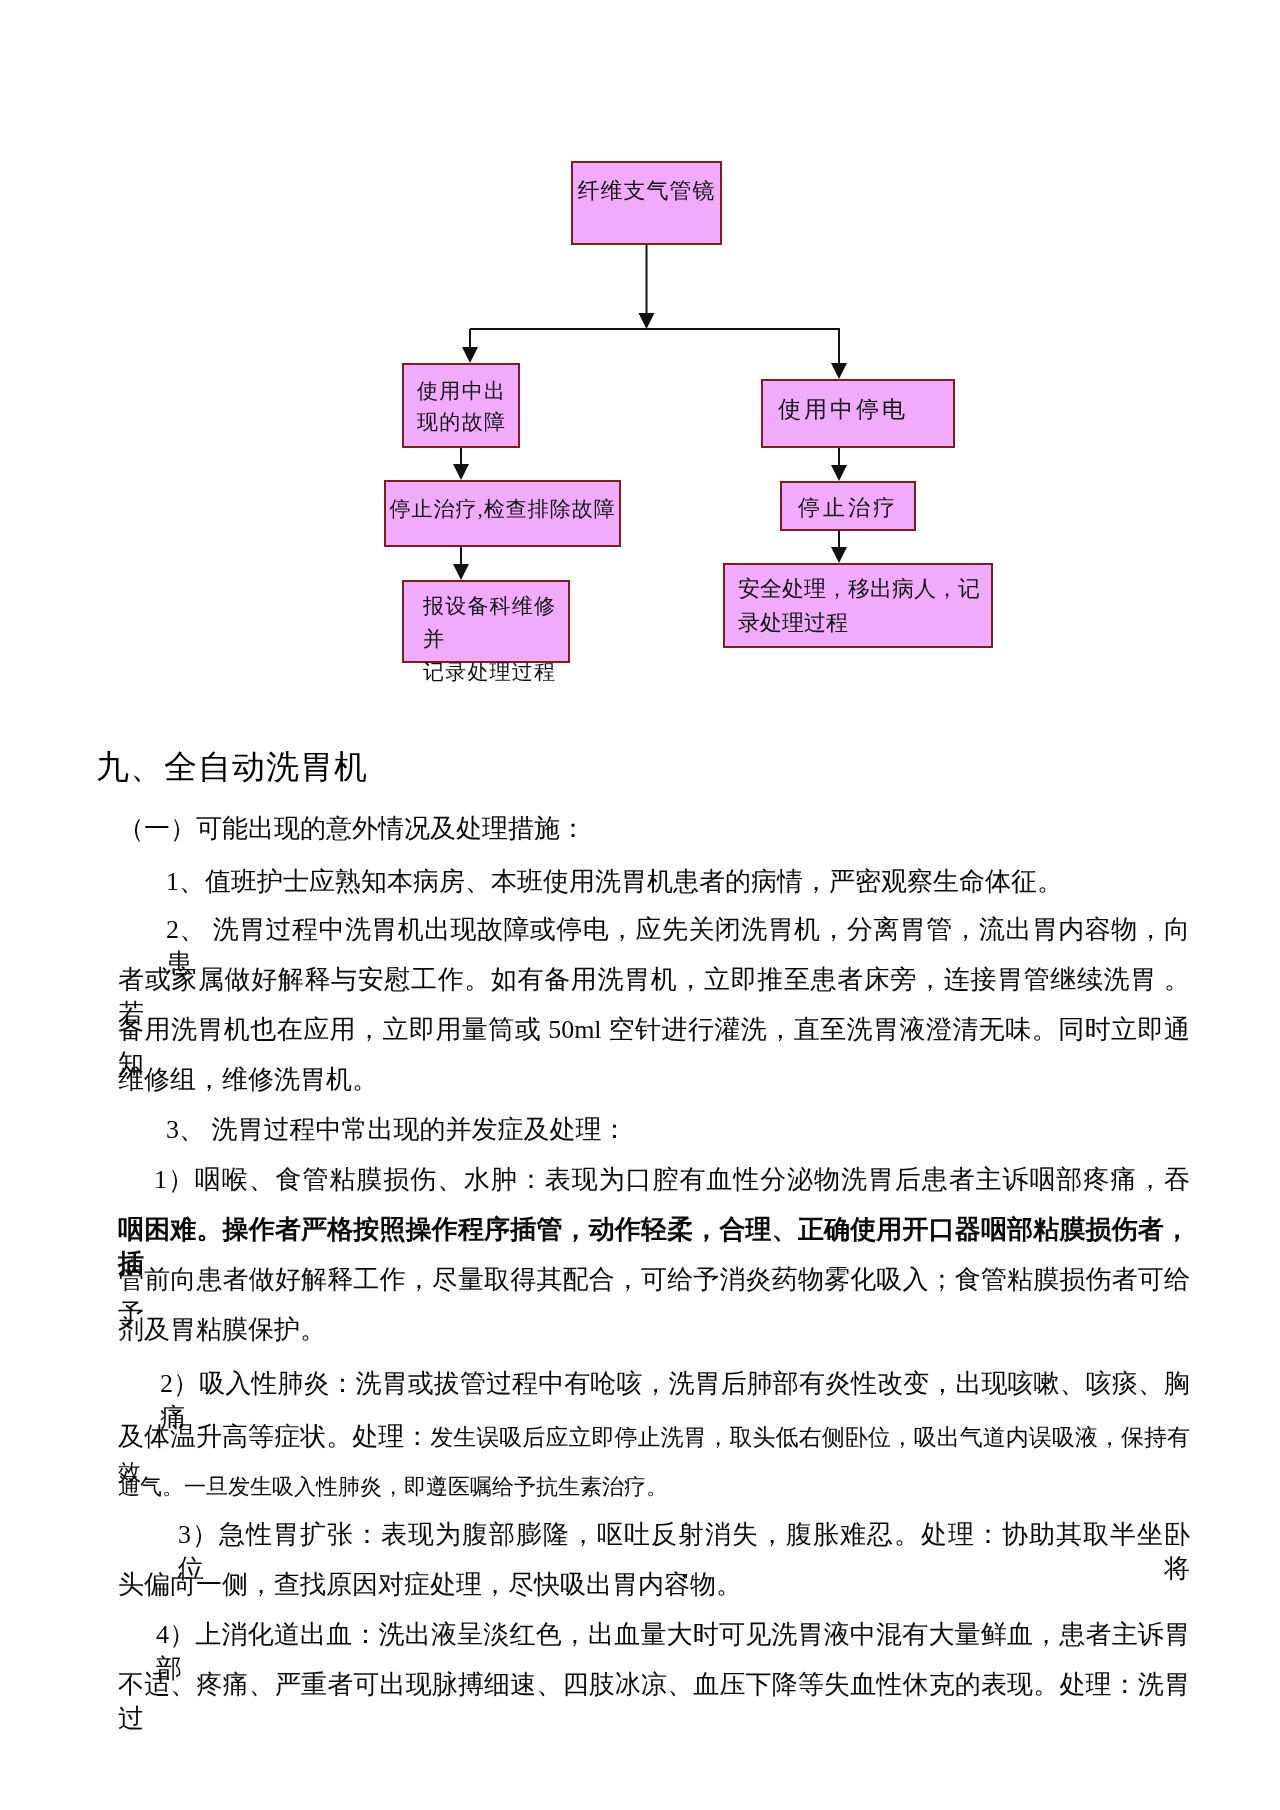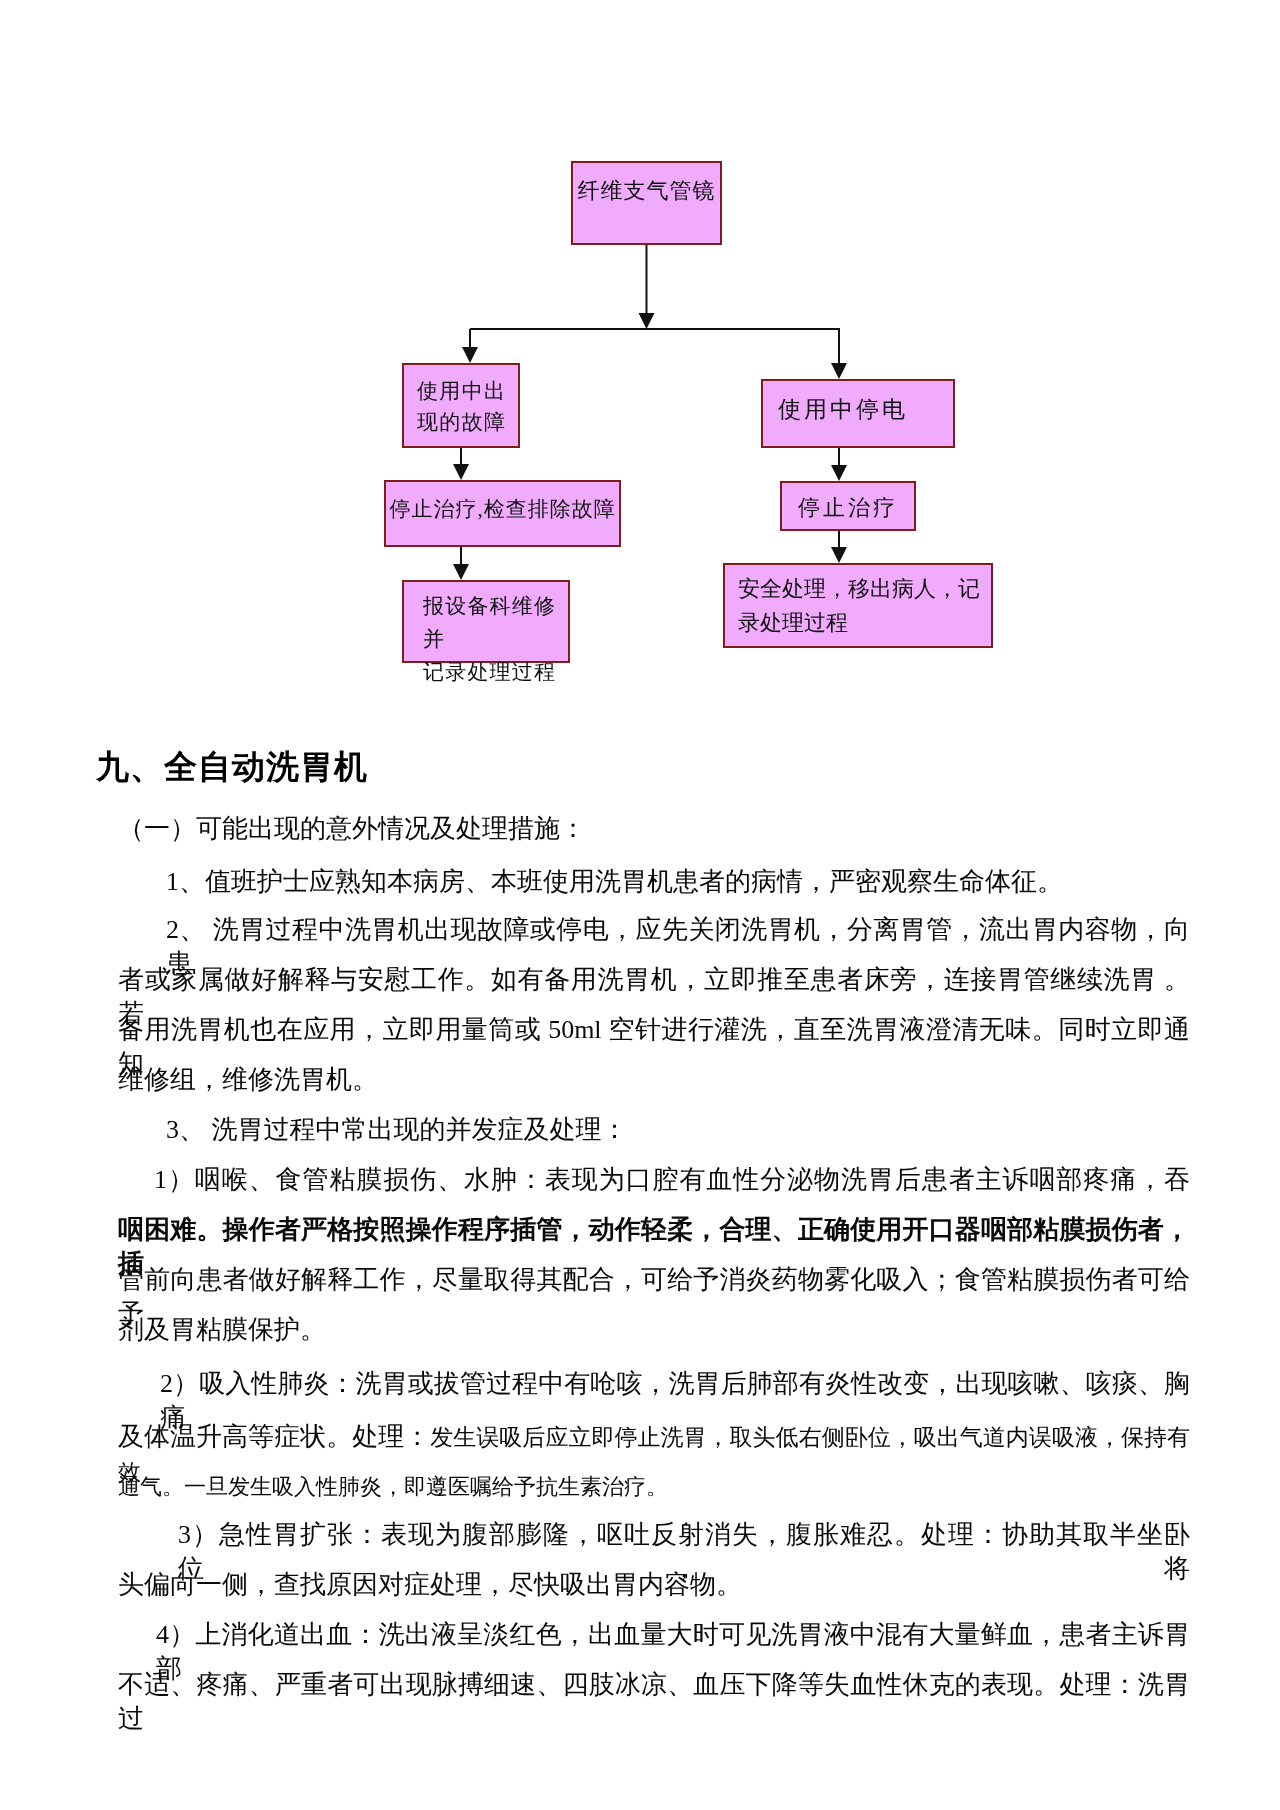--- a/index.html
+++ b/index.html
@@ -30,21 +30,21 @@
   .box-fault{left:402px;top:363px;width:118px;height:85px;padding:11px 13px 0 13px;font-size:21px;line-height:31px;}
   .box-stopcheck{left:384px;top:480px;width:237px;height:67px;padding-top:11px;text-align:center;font-size:21px;letter-spacing:1px;}
   .box-report{left:402px;top:580px;width:168px;height:83px;padding:8px 13px 0 19px;font-size:21px;line-height:33px;}
   .box-power{left:761px;top:379px;width:194px;height:69px;padding:13px 0 0 15px;font-size:23px;letter-spacing:3px;}
   .box-stop{left:780px;top:481px;width:136px;height:50px;padding-top:9px;text-align:center;font-size:22px;letter-spacing:3px;}
   .box-safe{left:723px;top:563px;width:270px;height:85px;padding:7px 12px 0 13px;font-size:22px;line-height:34px;}
   
   .heading{
     position:absolute;left:96px;top:745px;
     font-family:"Liberation Sans","DejaVu Sans",sans-serif;
-    font-weight:bold;font-size:33px;letter-spacing:1px;color:#000;
+    font-weight:normal;font-size:33px;letter-spacing:1px;color:#000;
   }
   .bodyline{
     position:absolute;
     left:118px;width:1072px;
     font-size:26px;
     line-height:34px;
     color:#0a0a0a;
     white-space:normal;
   }
   .bodyline.full{text-align:justify;text-align-last:justify;}

